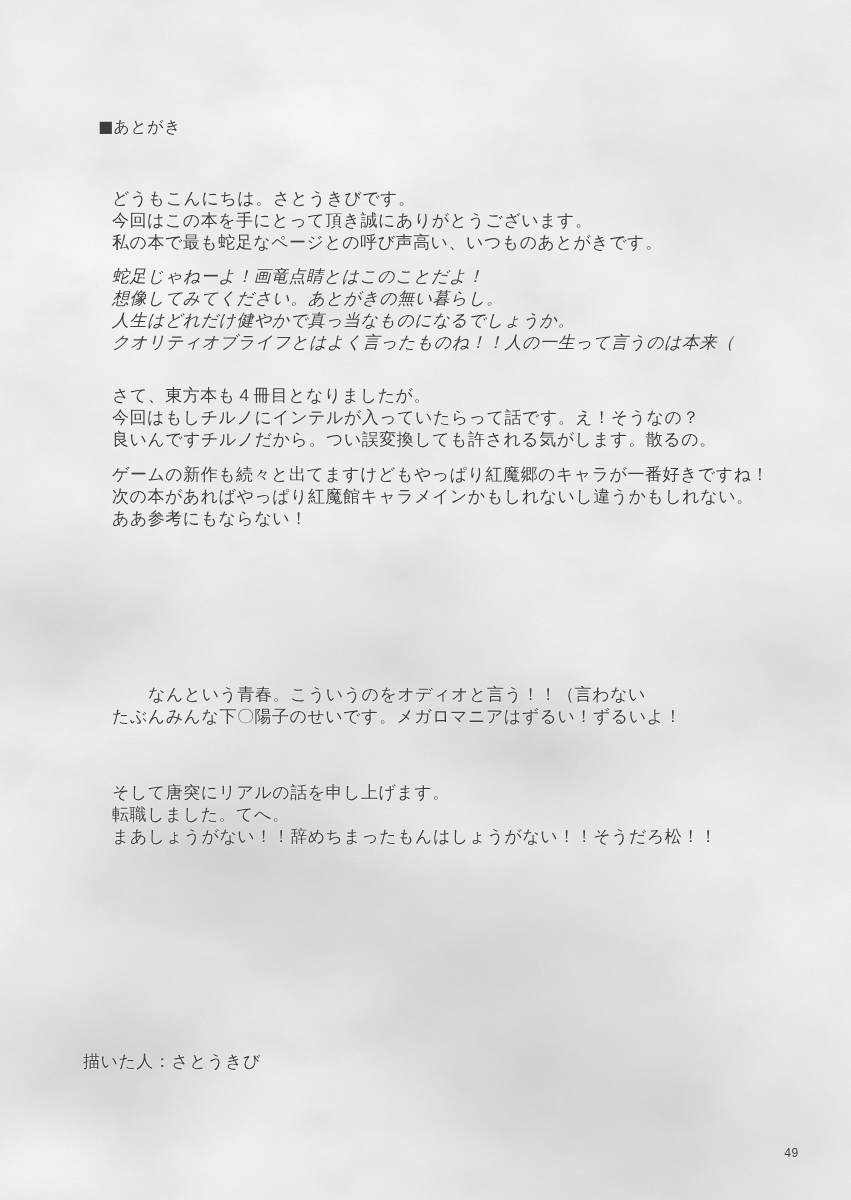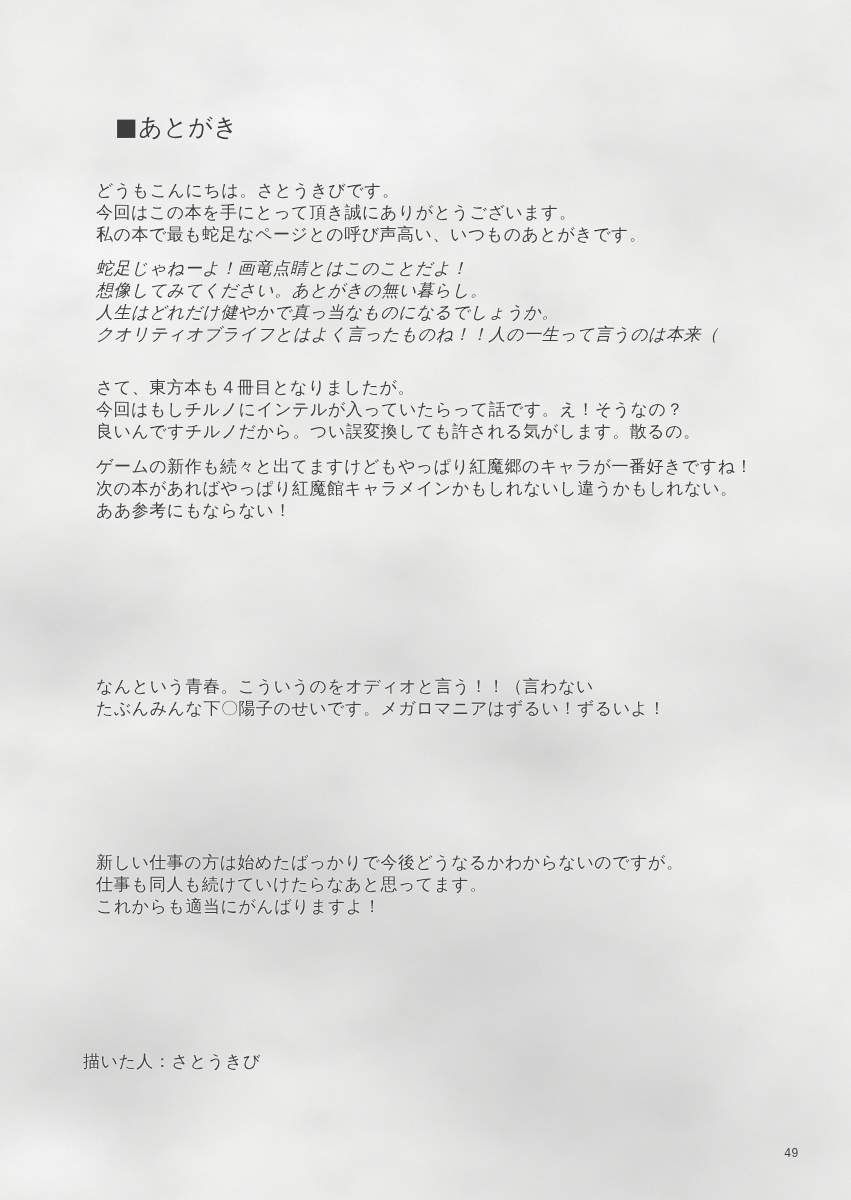--- a/index.html
+++ b/index.html
@@ -37,28 +37,28 @@
   .txt {
     position: absolute;
     color: #3d3d3d;
     font-size: 17px;
     line-height: 22px;
     letter-spacing: 0.5px;
     white-space: pre-line;
     text-shadow: 0 0 2px rgba(255,255,255,.95), 0 0 1px rgba(255,255,255,.9);
   }
 
-  .heading { top: 116px; left: 98px; font-size: 24px; margin-left: 17px; }
-  .para    { left: 96px; }
+  .heading { top: 116px; left: 98px; font-size: 16px; }
+  .para    { left: 112px; margin-top: 8px; }
   .p0 { top: 179px; }
   .p1 { top: 257px; font-style: italic; }
   .p2 { top: 376px; }
   .p3 { top: 455px; }
   .p4 { top: 575px; }
-  .p5 { top: 675px; }
+  .p5 { top: 675px; text-align: center; }
   .p6 { top: 773px; }
   .p7 { top: 851px; }
   .p8 { top: 949px; }
   .credit  { top: 1050px; left: 83px; }
   .pagenum {
     position: absolute;
     top: 1147px; left: 784px;
     font-family: Liberation Mono, monospace;
     font-size: 12px;
     color: #3b3b3b;
@@ -101,20 +101,20 @@
 人生はどれだけ健やかで真っ当なものになるでしょうか。
 クオリティオブライフとはよく言ったものね！！人の一生って言うのは本来（</div>
   <div class="txt para p2">さて、東方本も４冊目となりましたが。
 今回はもしチルノにインテルが入っていたらって話です。え！そうなの？
 良いんですチルノだから。つい誤変換しても許される気がします。散るの。</div>
   <div class="txt para p3">ゲームの新作も続々と出てますけどもやっぱり紅魔郷のキャラが一番好きですね！
 次の本があればやっぱり紅魔館キャラメインかもしれないし違うかもしれない。
 ああ参考にもならない！</div>
   <div class="txt para p5">なんという青春。こういうのをオディオと言う！！（言わない
 たぶんみんな下〇陽子のせいです。メガロマニアはずるい！ずるいよ！</div>
-  <div class="txt para p7">新しい仕事の方は始めたばっかりで今後どうなるかわからないのですが。
-仕事も同人も続けていけたらなあと思ってます。
-これからも適当にがんばりますよ！</div>
+  <div class="txt para p6">そして唐突にリアルの話を申し上げます。
+転職しました。てへ。
+まあしょうがない！！辞めちまったもんはしょうがない！！そうだろ松！！</div>
 
   <div class="txt credit">描いた人：さとうきび</div>
   <div class="pagenum">49</div>
 
 </div>
 
 </body></html>

